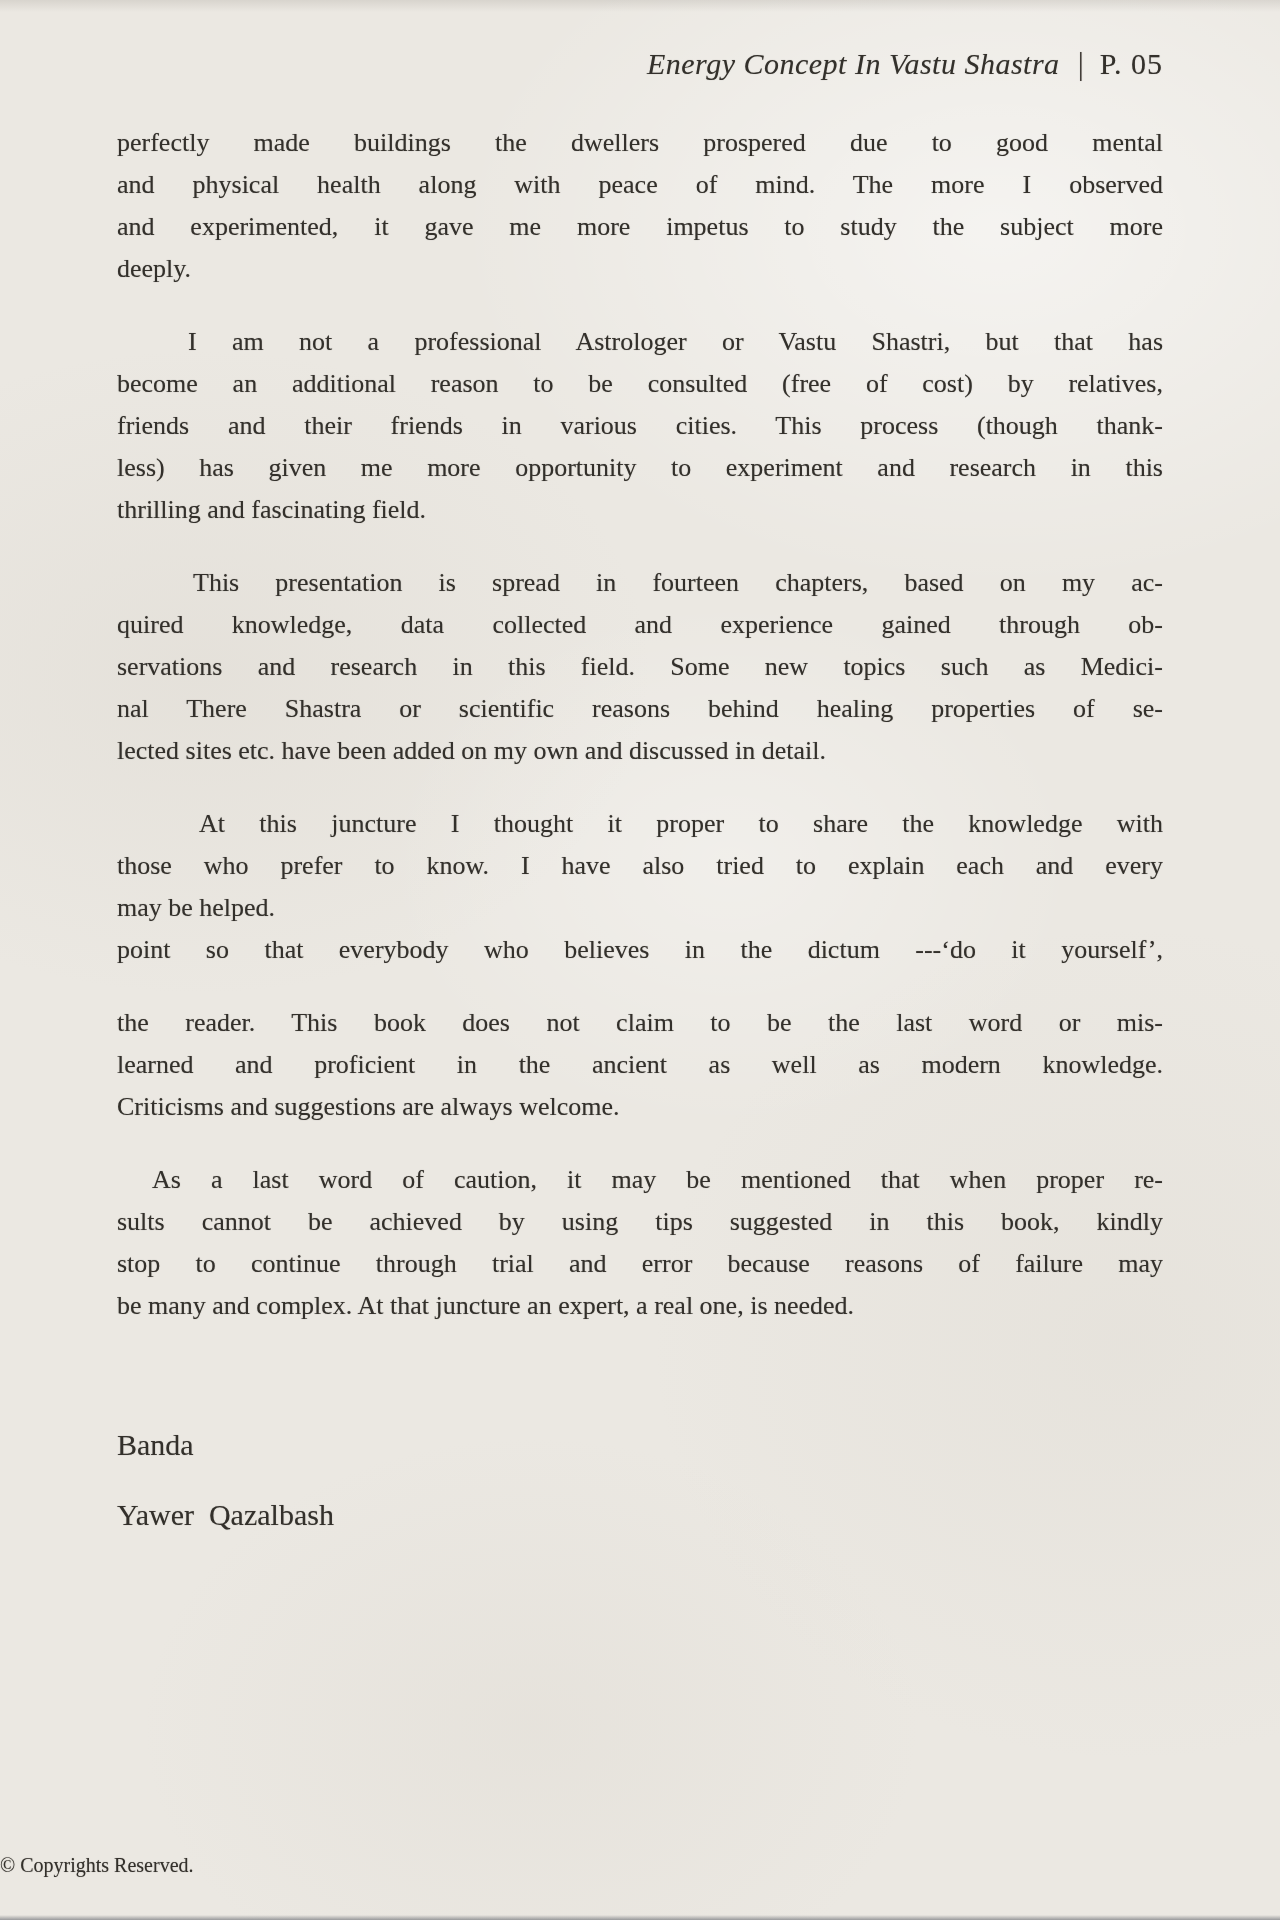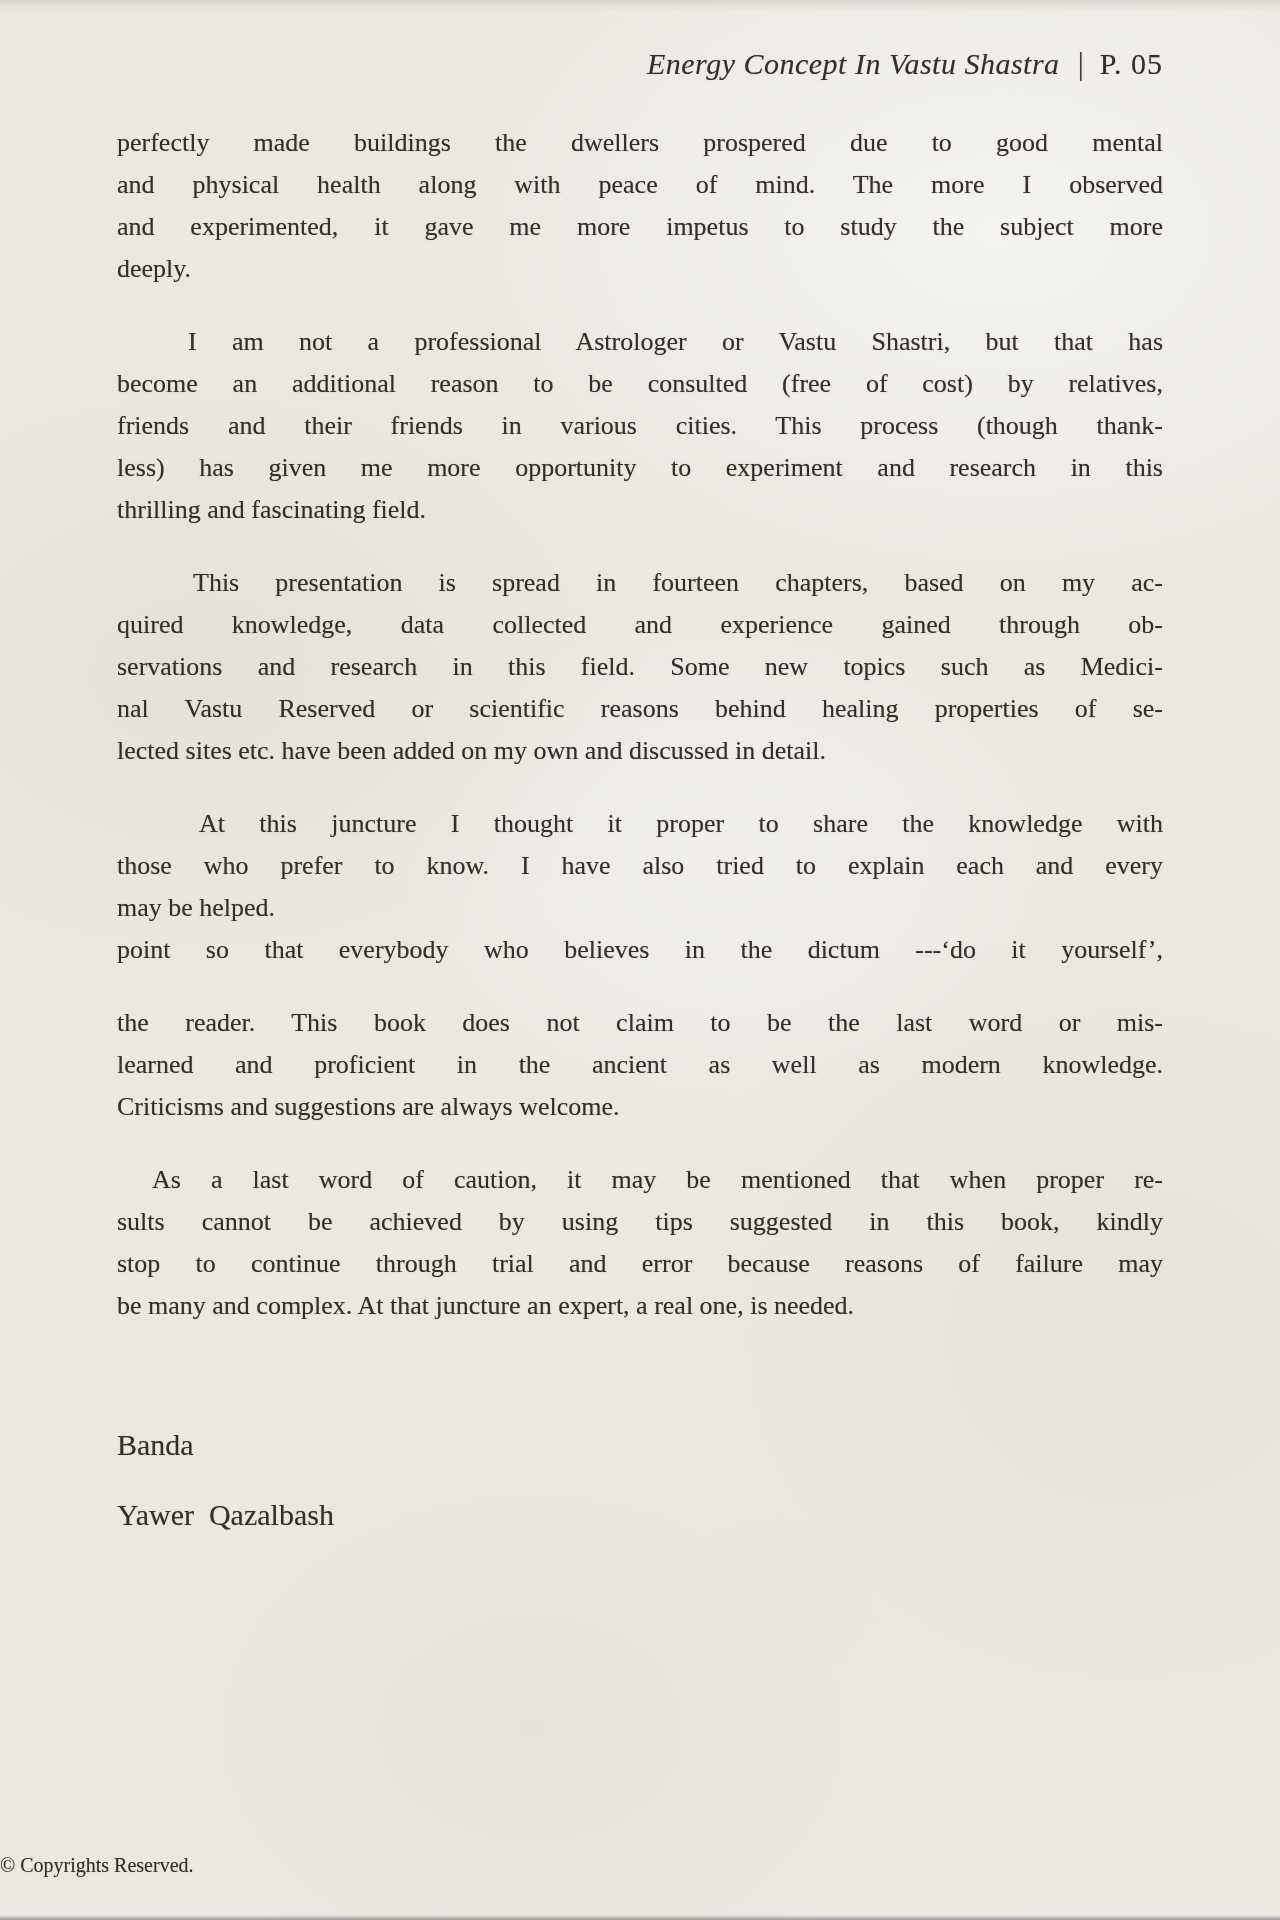--- a/index.html
+++ b/index.html
@@ -109,21 +109,21 @@
         <div class="line" style="text-indent: 71px;">I am not a professional Astrologer or Vastu Shastri, but that has</div>
         <div class="line">become an additional reason to be consulted (free of cost) by relatives,</div>
         <div class="line">friends and their friends in various cities. This process (though thank-</div>
         <div class="line">less) has given me more opportunity to experiment and research in this</div>
         <div class="line last">thrilling and fascinating field.</div>
       </div>
       <div class="para">
         <div class="line" style="text-indent: 76px;">This presentation is spread in fourteen chapters, based on my ac-</div>
         <div class="line">quired knowledge, data collected and experience gained through ob-</div>
         <div class="line">servations and research in this field. Some new topics such as Medici-</div>
-        <div class="line">nal Vastu Reserved or scientific reasons behind healing properties of se-</div>
+        <div class="line">nal There Shastra or scientific reasons behind healing properties of se-</div>
         <div class="line last">lected sites etc. have been added on my own and discussed in detail.</div>
       </div>
       <div class="para">
         <div class="line" style="text-indent: 82px;">At this juncture I thought it proper to share the knowledge with</div>
         <div class="line">those who prefer to know. I have also tried to explain each and every</div>
         <div class="line last">may be helped.</div>
         <div class="line">point so that everybody who believes in the dictum ---‘do it yourself’,</div>
       </div>
       <div class="para">
         <div class="line">the reader. This book does not claim to be the last word or mis-</div>

